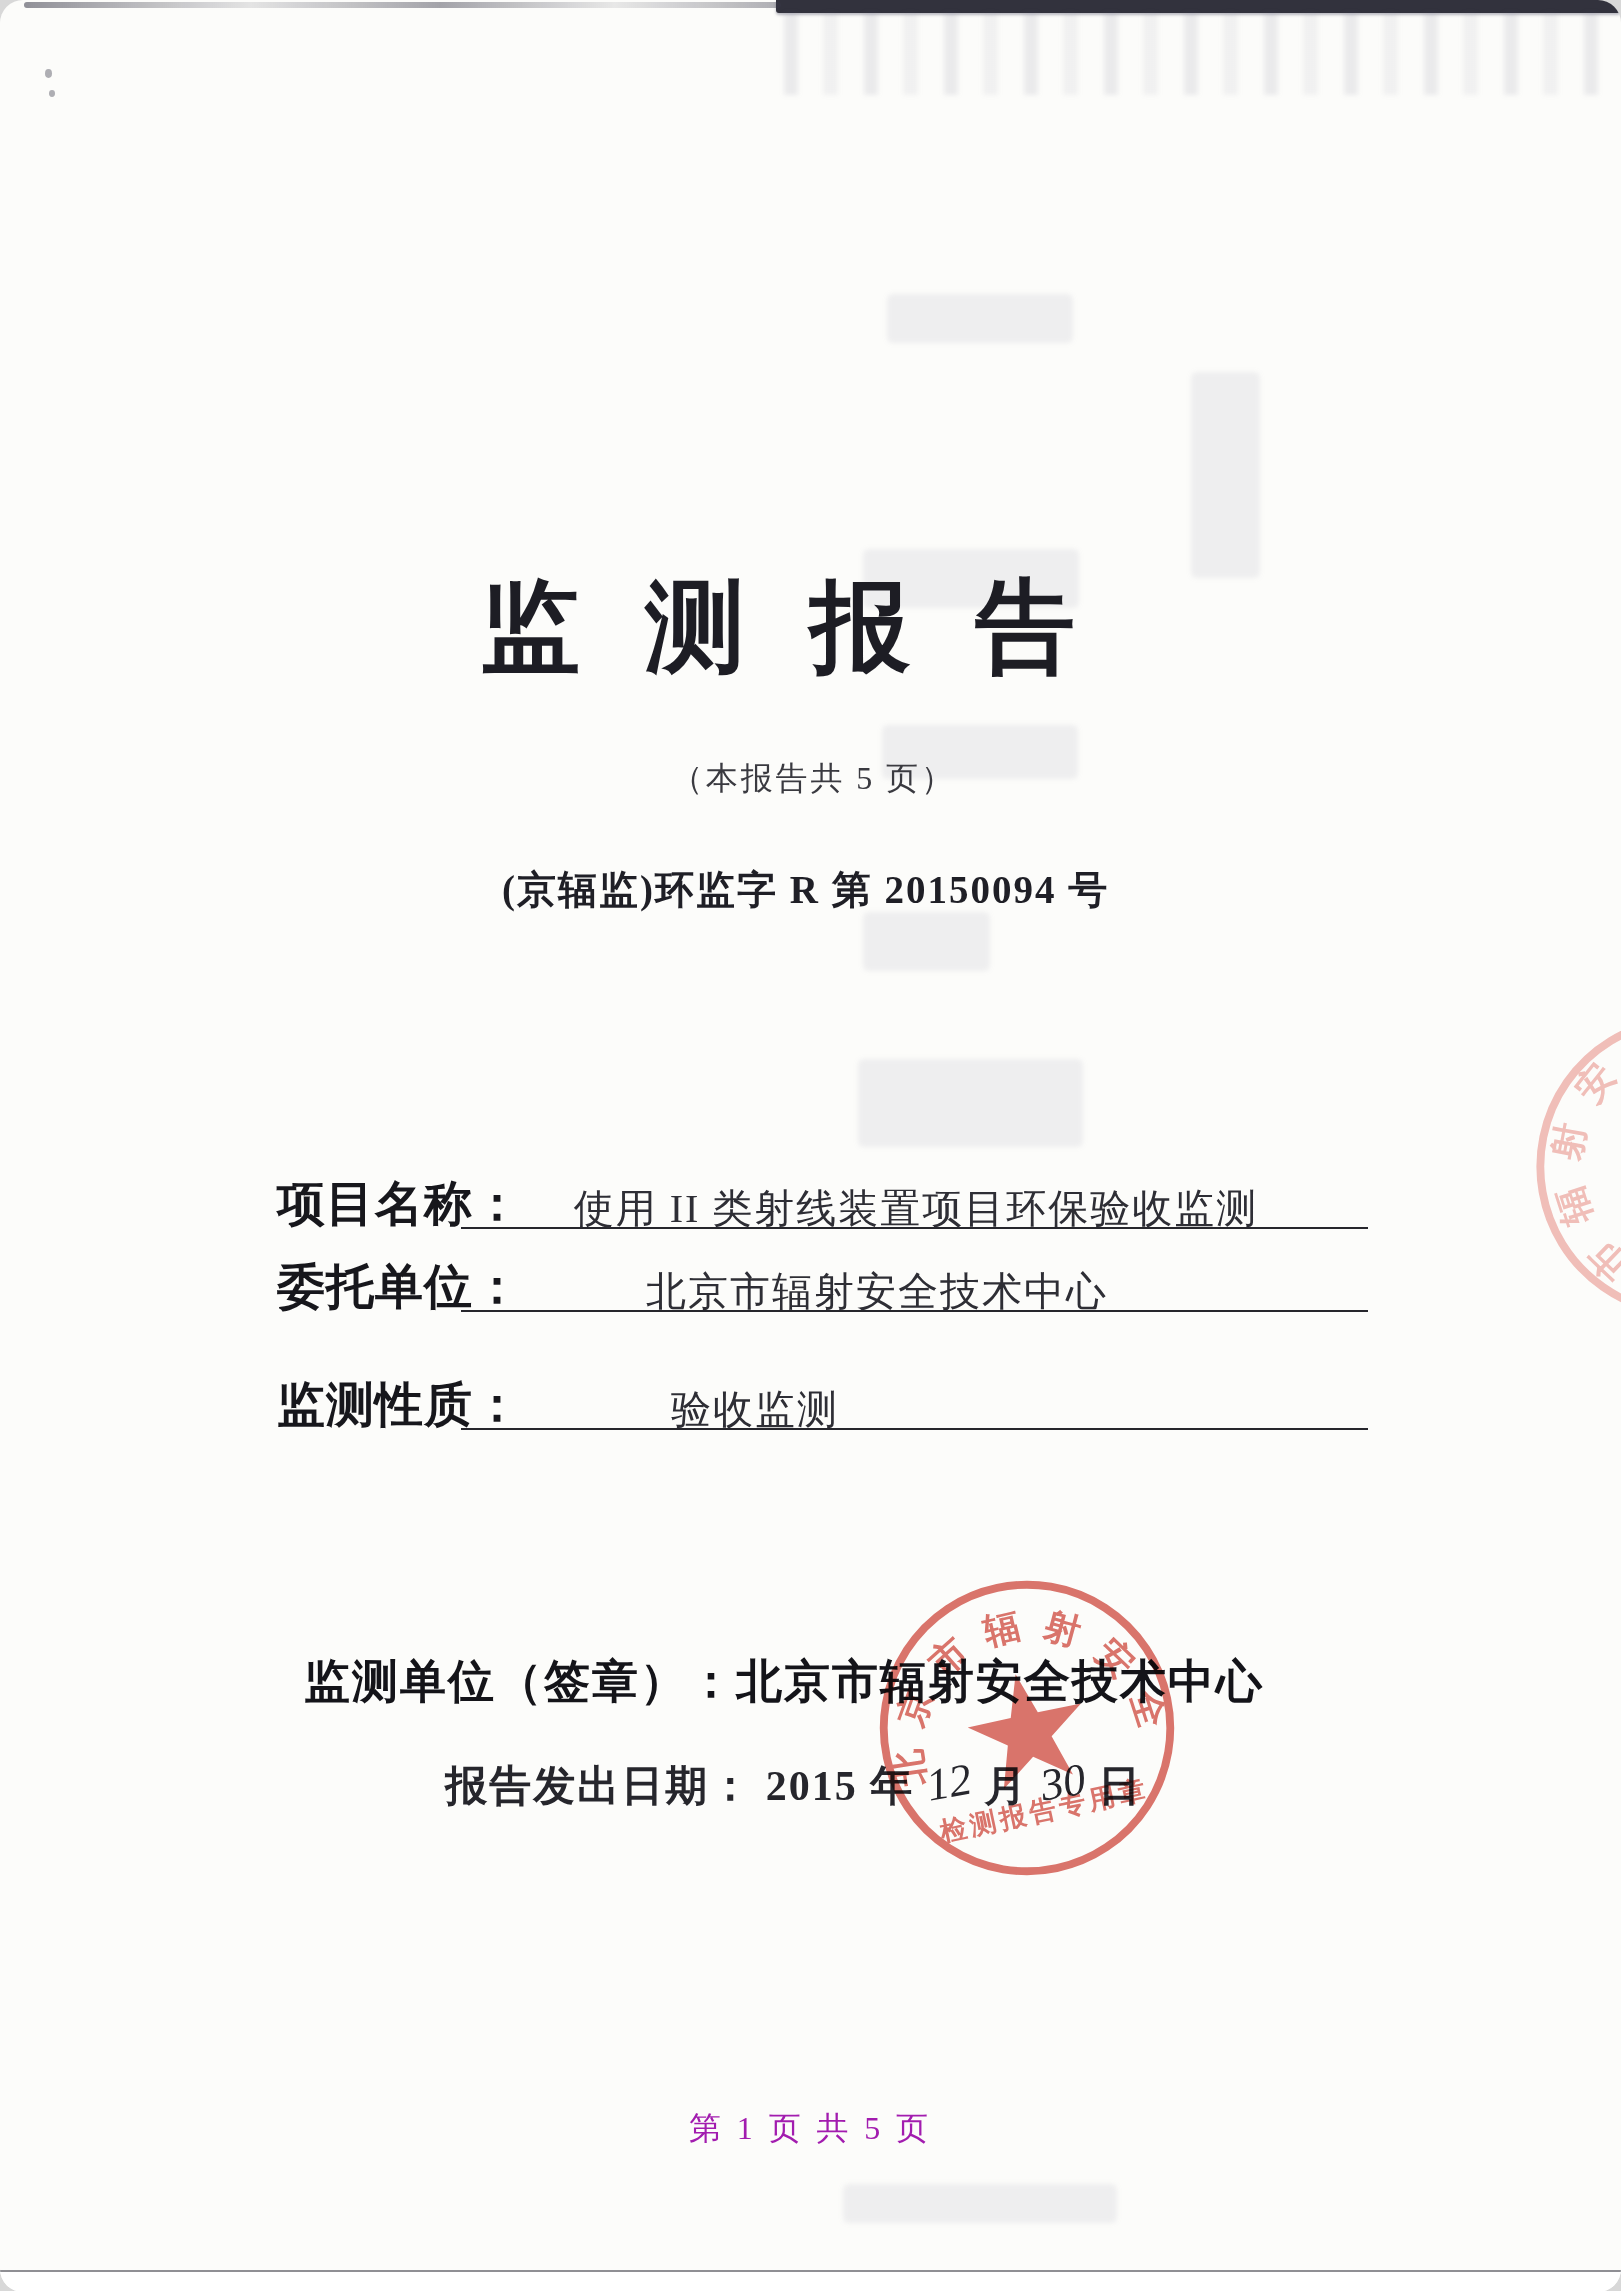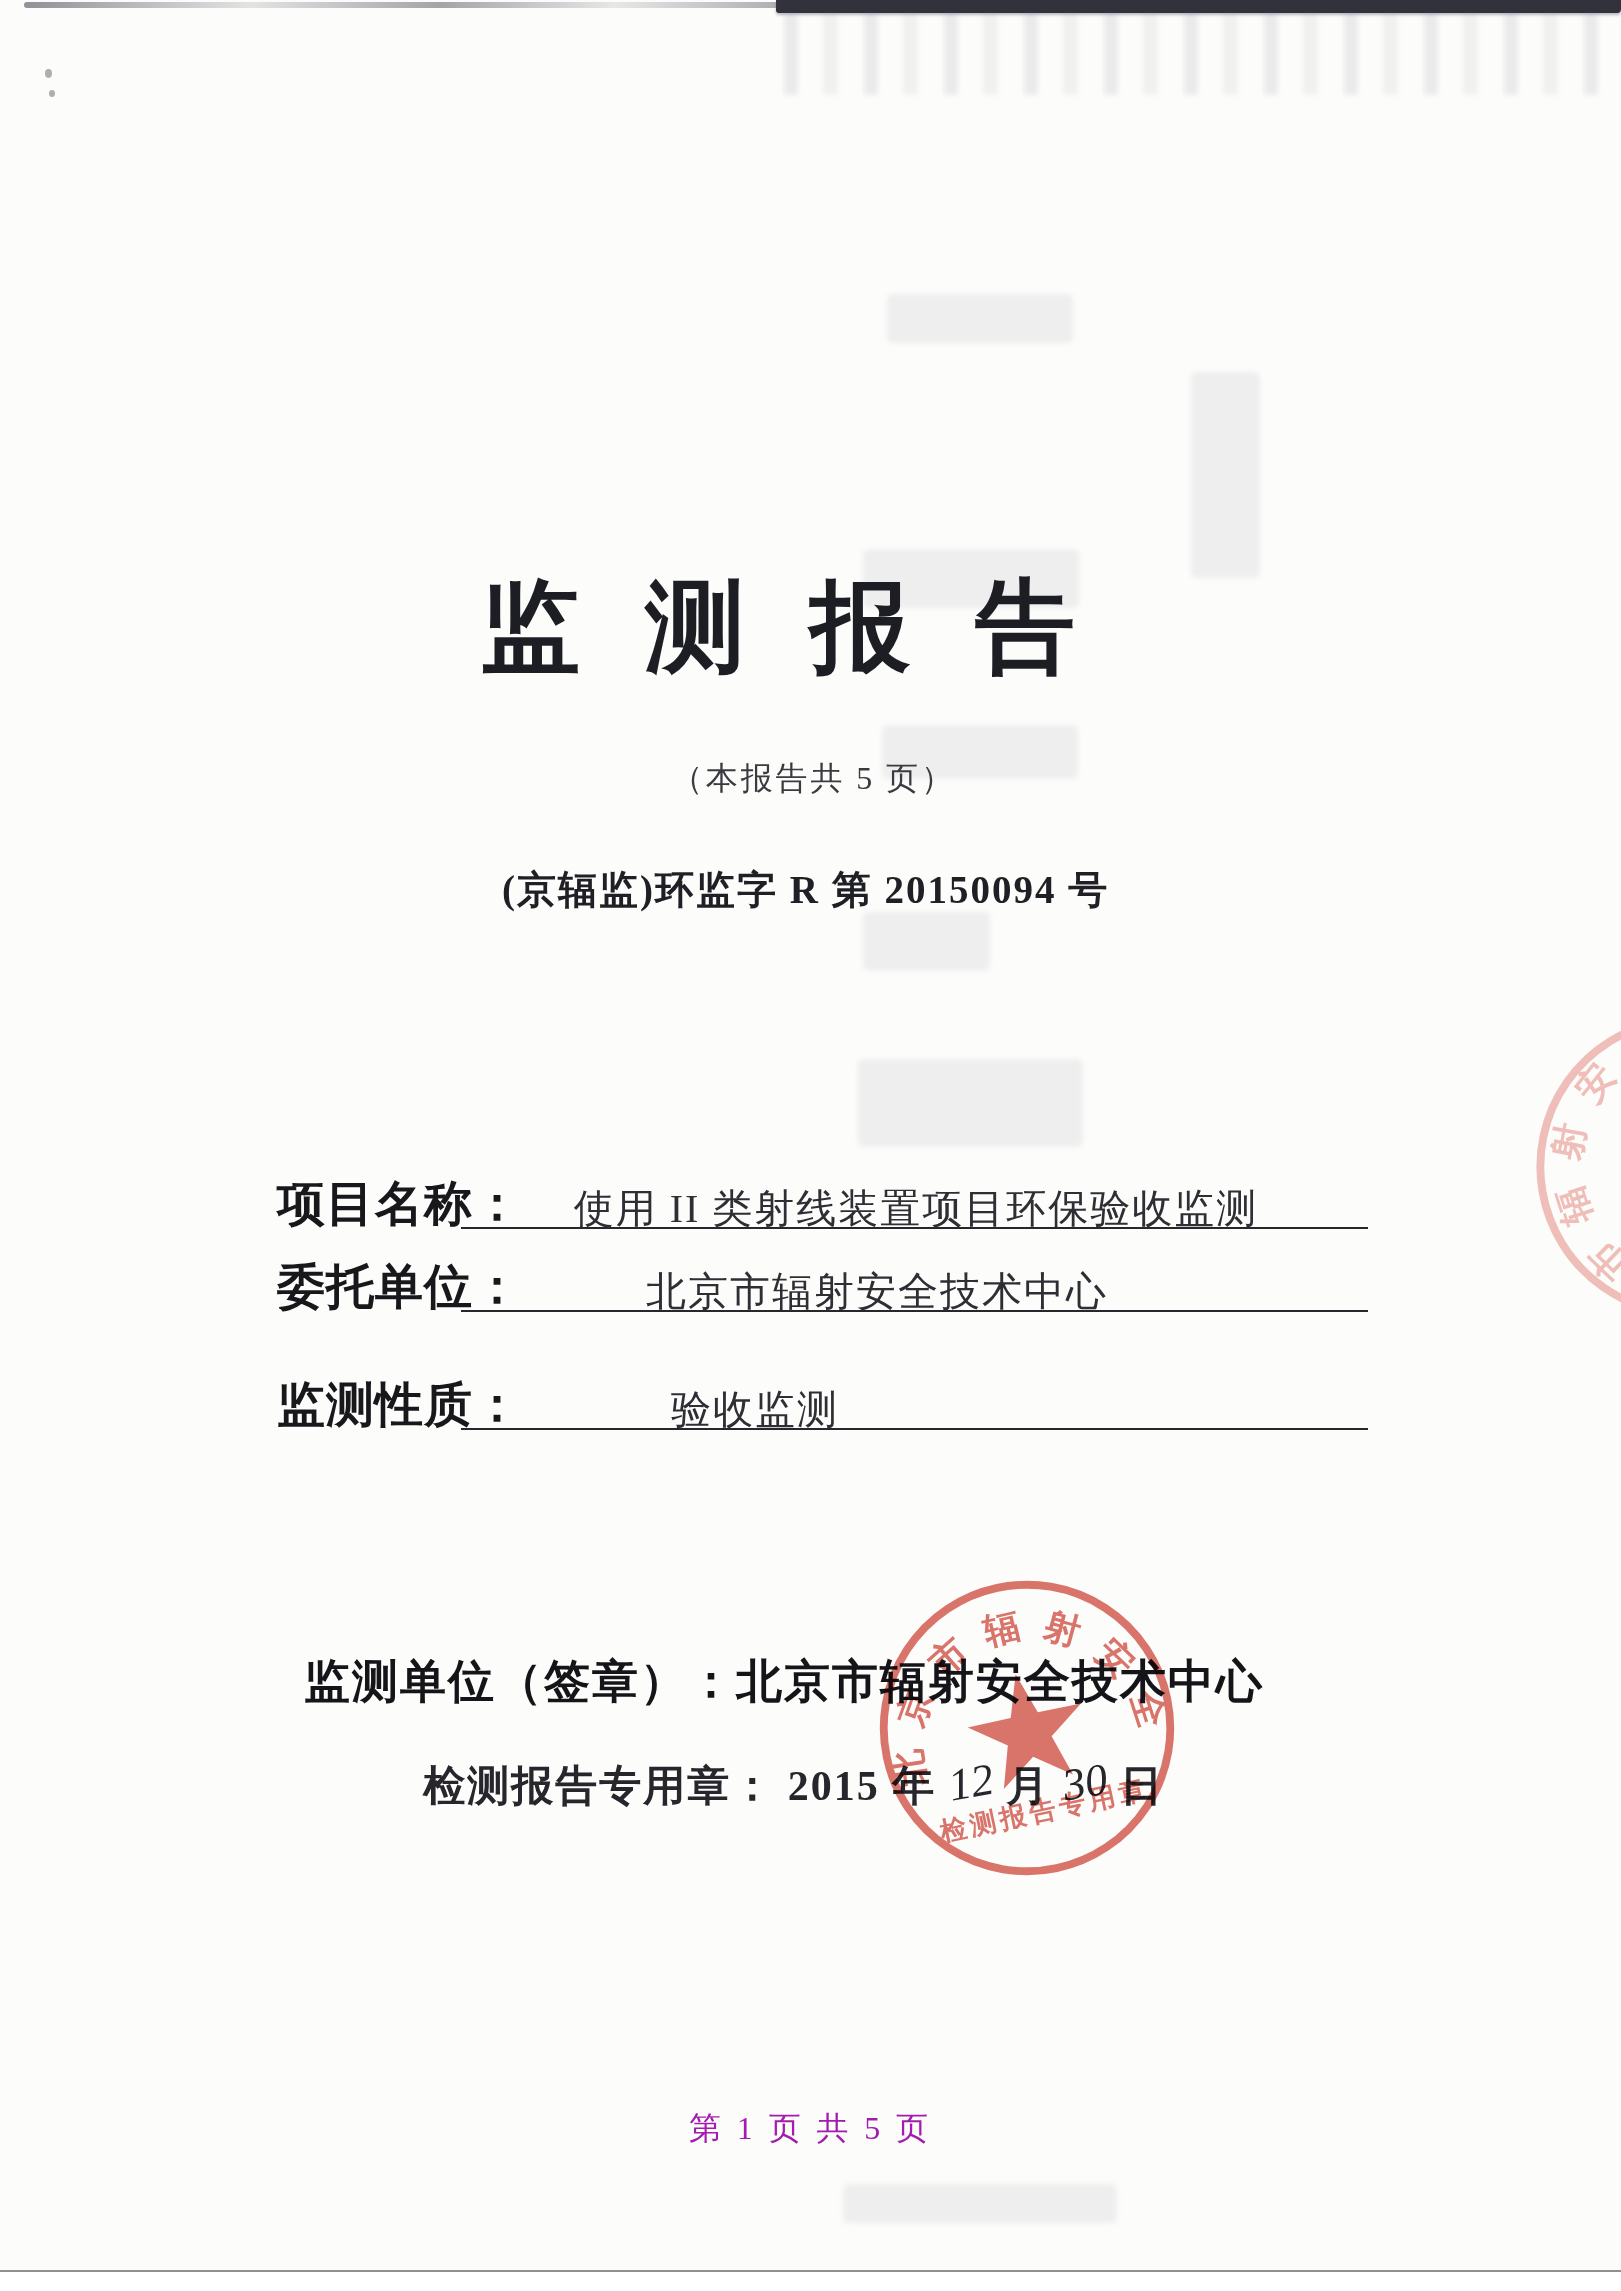--- a/index.html
+++ b/index.html
@@ -4,20 +4,21 @@
 <style>
   html,body{margin:0;padding:0;background:#d8d8d8;}
   .page{
     position:relative;
     width:1621px;height:2292px;
     margin:0 auto;
     background:#fcfcfa;
     overflow:hidden;
     font-family:"Liberation Sans", sans-serif;
     color:#222;
+    border-radius:23px;
   }
   
   .top-band-right{position:absolute;left:776px;top:0;width:845px;height:12.7px;
     background:#32323d;border-radius:0 0 3.9px 2.9px;
     box-shadow:0 2px 2.9px rgba(60,60,85,.35);}
   .top-band-left{position:absolute;left:23.5px;top:2px;width:757px;height:5.9px;
     background:linear-gradient(90deg,rgba(55,55,70,.55),rgba(55,55,70,.12) 30%,rgba(55,55,70,.45) 55%,rgba(55,55,70,.10) 78%,rgba(55,55,70,.40));
     filter:blur(0.6px);border-radius:2.9px;}
   .top-ghost{position:absolute;left:784px;top:12.7px;width:837px;height:82px;
     background:repeating-linear-gradient(90deg,rgba(95,95,125,.11) 0 13.7px,transparent 13.7px 39px,rgba(95,95,125,.07) 39px 54px,transparent 54px 80px);
@@ -100,21 +101,21 @@
     <span class="field-label">监测性质：</span>
     <span class="field-line"></span>
     <span class="field-value v3">验收监测</span>
   </div>
 
   <div class="center-line issuer">
     <span>监测单位（签章）：</span><span>北京市辐射安全技术中心</span>
   </div>
 
   <div class="center-line dateline">
-    <span>检测报告专用章：</span>
+    <span>报告发出日期：</span>
     <span>2015</span>
     <span>年</span>
     <span class="hand">12</span>
     <span>月</span>
     <span class="hand">30</span>
     <span>日</span>
   </div>
 
   <div class="center-line pfooter">第 1 页 共 5 页</div>
 

